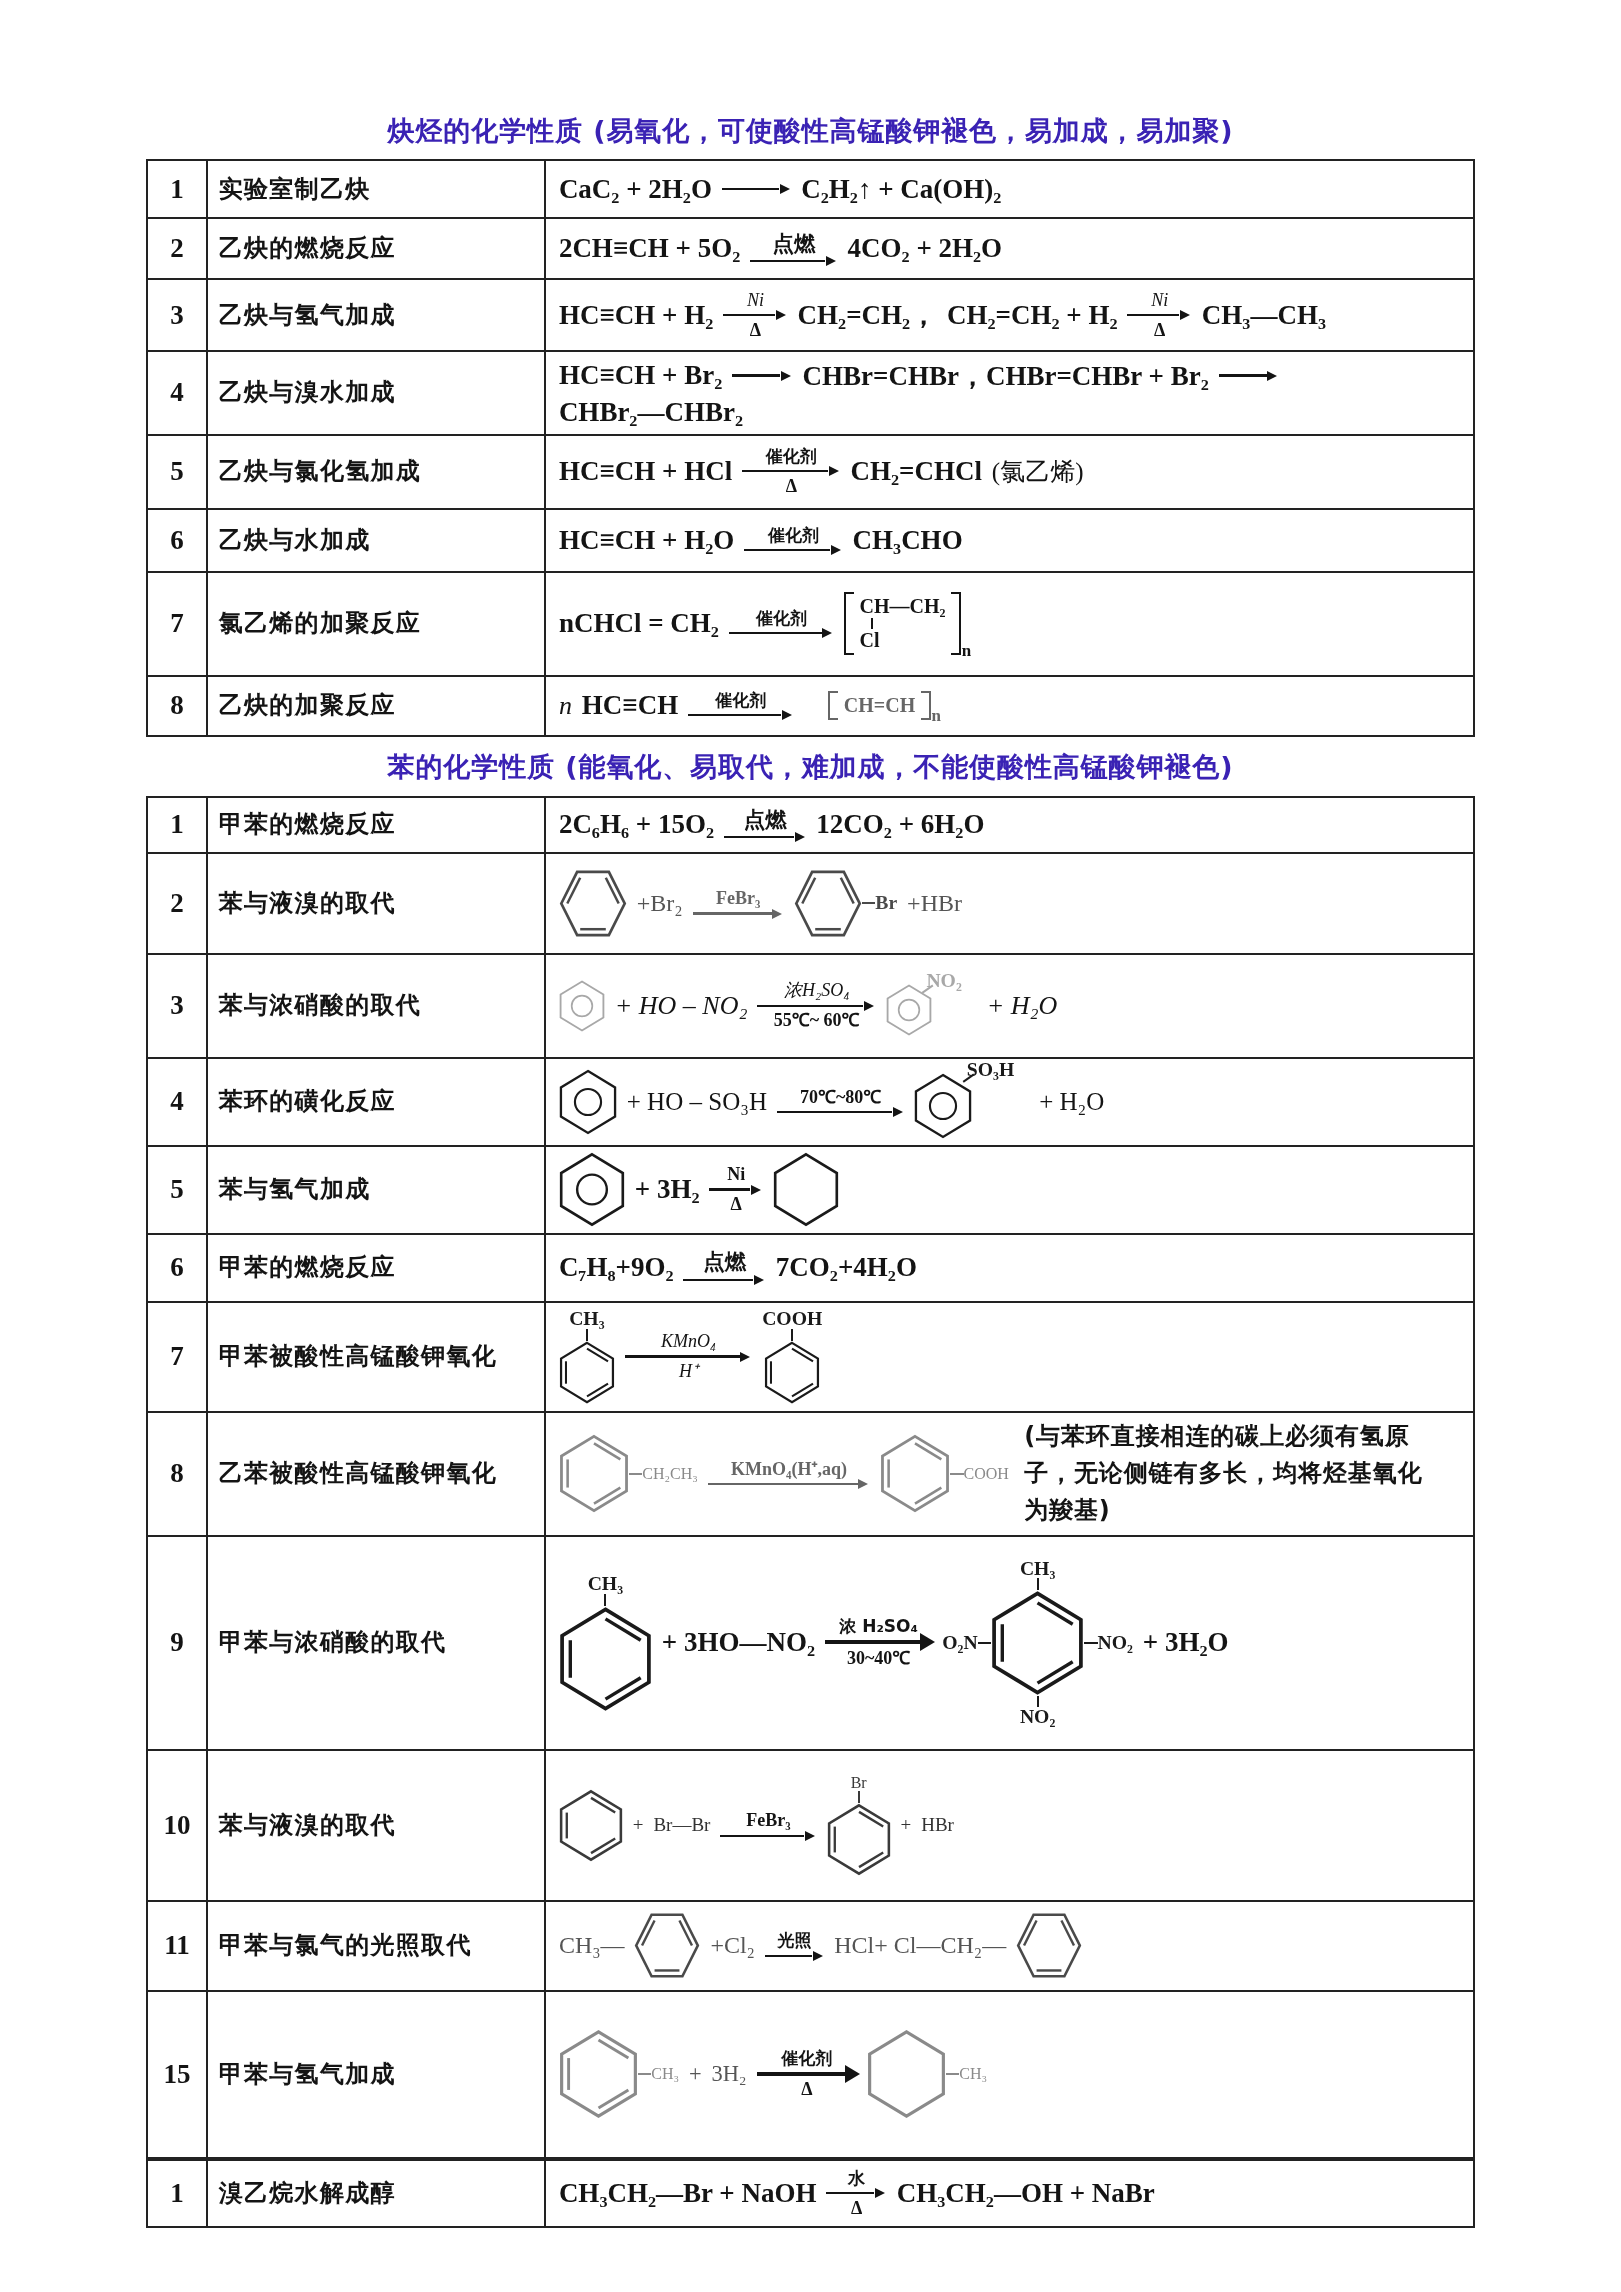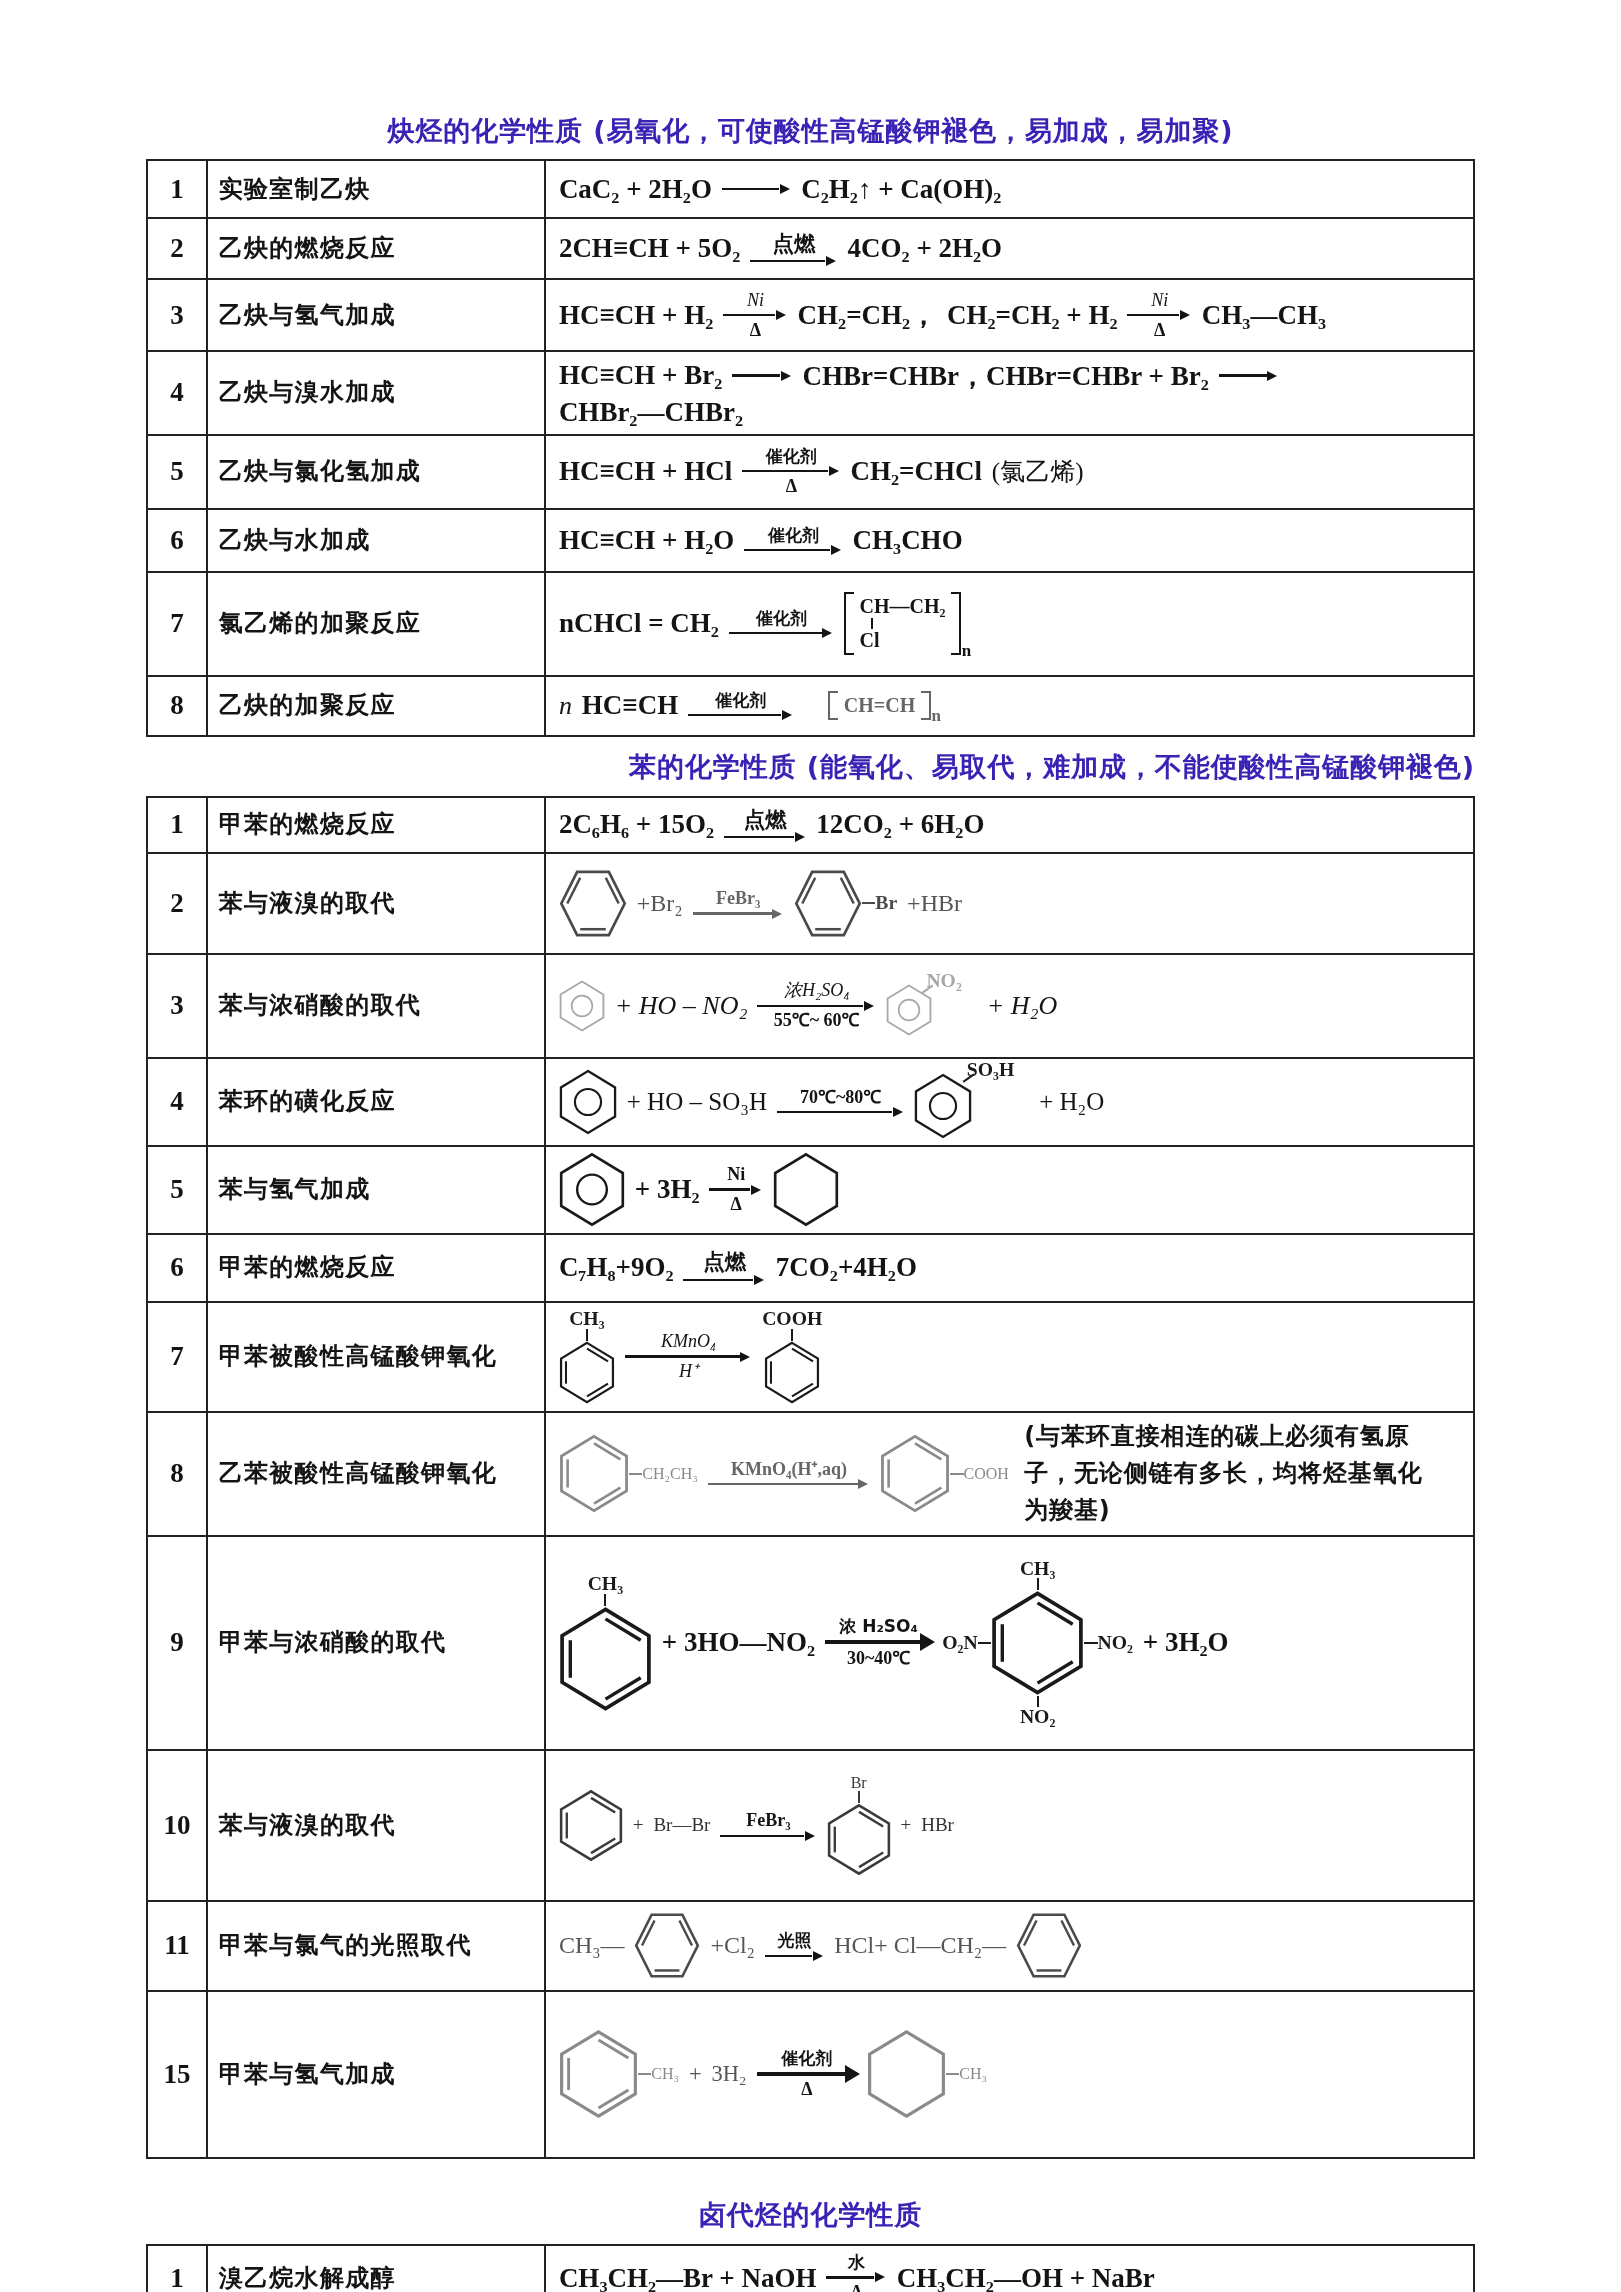--- a/index.html
+++ b/index.html
@@ -206,21 +206,21 @@
                     <span class="tk">CH=CH</span>
                   </span>
                   <span class="pb r"></span>
                   <span class="pn">n</span>
                 </span>
               </div>
             </td>
           </tr>
         </tbody>
       </table>
-      <div class="sec-title" style="color: rgb(58, 34, 180); text-align: right;">苯的化学性质 (能氧化、易取代，难加成，不能使酸性高锰酸钾褪色)</div>
+      <div class="sec-title" style="color: rgb(58, 34, 180);">苯的化学性质 (能氧化、易取代，难加成，不能使酸性高锰酸钾褪色)</div>
       <table class="rx-table">
         <tbody>
           <tr>
             <td class="cell-num" style="height: 52px;">1</td>
             <td class="cell-name">甲苯的燃烧反应</td>
             <td class="cell-eq">
               <div class="eq">
                 <span class="tk">2C₆H₆ + 15O₂</span>
                 <span class="arrow">
                   <span class="lbl above zh big">点燃</span>
@@ -597,21 +597,20 @@
                     </svg>
                     <span class="hline" style="background: rgb(138, 138, 138);"></span>
                     <span class="rlbl s" style="color: rgb(138, 138, 138);">CH₃</span>
                   </span>
                 </span>
               </div>
             </td>
           </tr>
         </tbody>
       </table>
-      <div class="sec-title" style="color: rgb(58, 34, 180); margin-top: 38px;">卤代烃的化学性质</div>
       <table class="rx-table">
         <tbody>
           <tr>
             <td class="cell-num" style="height: 63px;">1</td>
             <td class="cell-name">溴乙烷水解成醇</td>
             <td class="cell-eq">
               <div class="eq">
                 <span class="tk">CH₃CH₂—Br + NaOH</span>
                 <span class="arrow">
                   <span class="lbl above zh">水</span>

